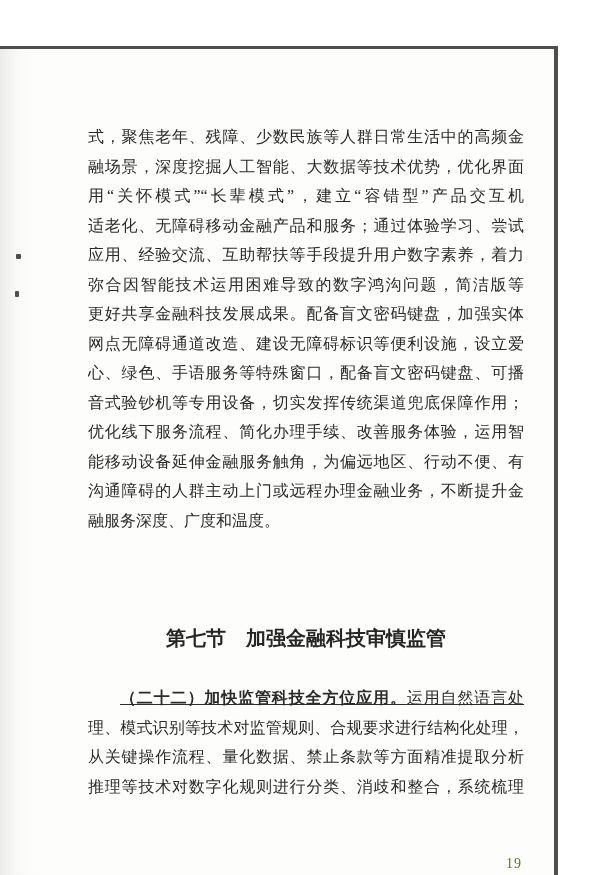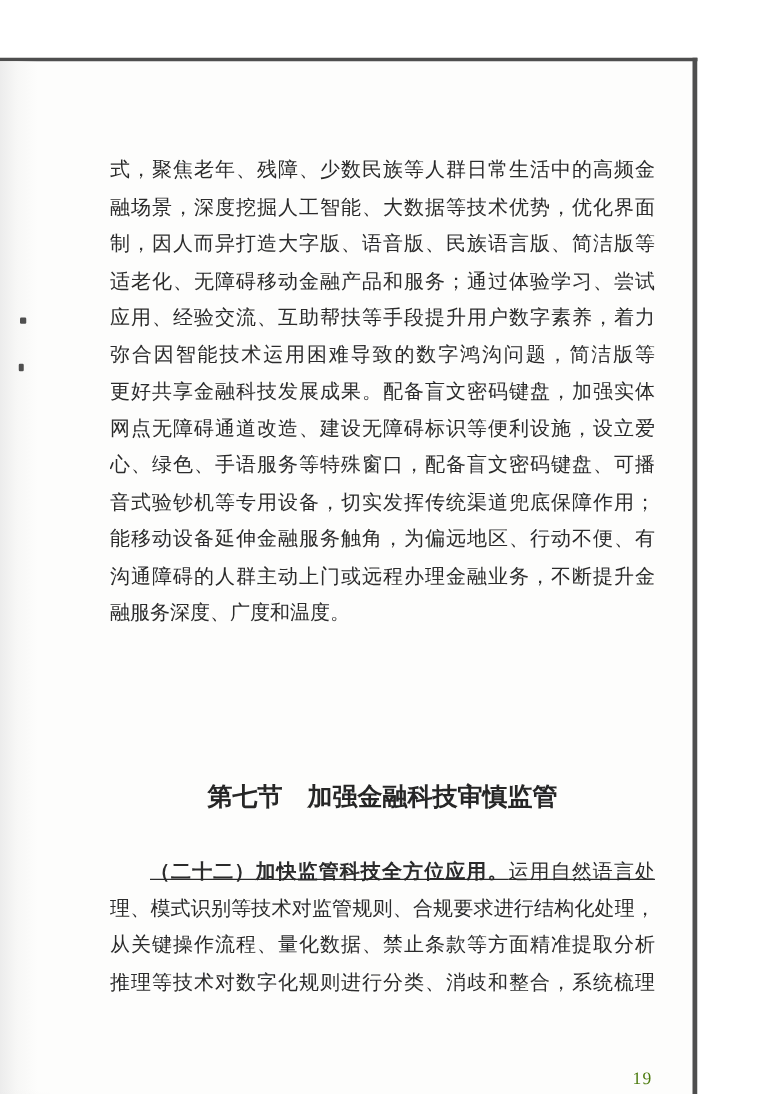--- a/index.html
+++ b/index.html
@@ -79,28 +79,29 @@
   <div class="scan-edge-right"></div>
   <div class="scan-edge-bottom"></div>
   <div class="scan-shade-left"></div>
   <div class="scan-smudge-bl"></div>
   <div class="speck speck-1"></div>
   <div class="speck speck-2"></div>
 
   <div class="textcol para-1">
     <div class="line">式，聚焦老年、残障、少数民族等人群日常生活中的高频金</div>
     <div class="line">融场景，深度挖掘人工智能、大数据等技术优势，优化界面</div>
-    <div class="line">制，因人而异打造大字版、语音版、民族语言版、简洁版等</div>
+    <div class="line">用“关怀模式”“长辈模式”，建立“容错型”产品交互机</div>
     <div class="line">适老化、无障碍移动金融产品和服务；通过体验学习、尝试</div>
     <div class="line">应用、经验交流、互助帮扶等手段提升用户数字素养，着力</div>
     <div class="line">弥合因智能技术运用困难导致的数字鸿沟问题，简洁版等</div>
     <div class="line">更好共享金融科技发展成果。配备盲文密码键盘，加强实体</div>
     <div class="line">网点无障碍通道改造、建设无障碍标识等便利设施，设立爱</div>
     <div class="line">心、绿色、手语服务等特殊窗口，配备盲文密码键盘、可播</div>
     <div class="line">音式验钞机等专用设备，切实发挥传统渠道兜底保障作用；</div>
+    <div class="line">优化线下服务流程、简化办理手续、改善服务体验，运用智</div>
     <div class="line">能移动设备延伸金融服务触角，为偏远地区、行动不便、有</div>
     <div class="line">沟通障碍的人群主动上门或远程办理金融业务，不断提升金</div>
     <div class="line last-short">融服务深度、广度和温度。</div>
   </div>
 
   <div class="section-heading">第七节　加强金融科技审慎监管</div>
 
   <div class="textcol para-2">
     <div class="line indent-2">
       <span class="bold-run">（二十二）加快监管科技全方位应用。</span><span>运用自然语言处</span>

